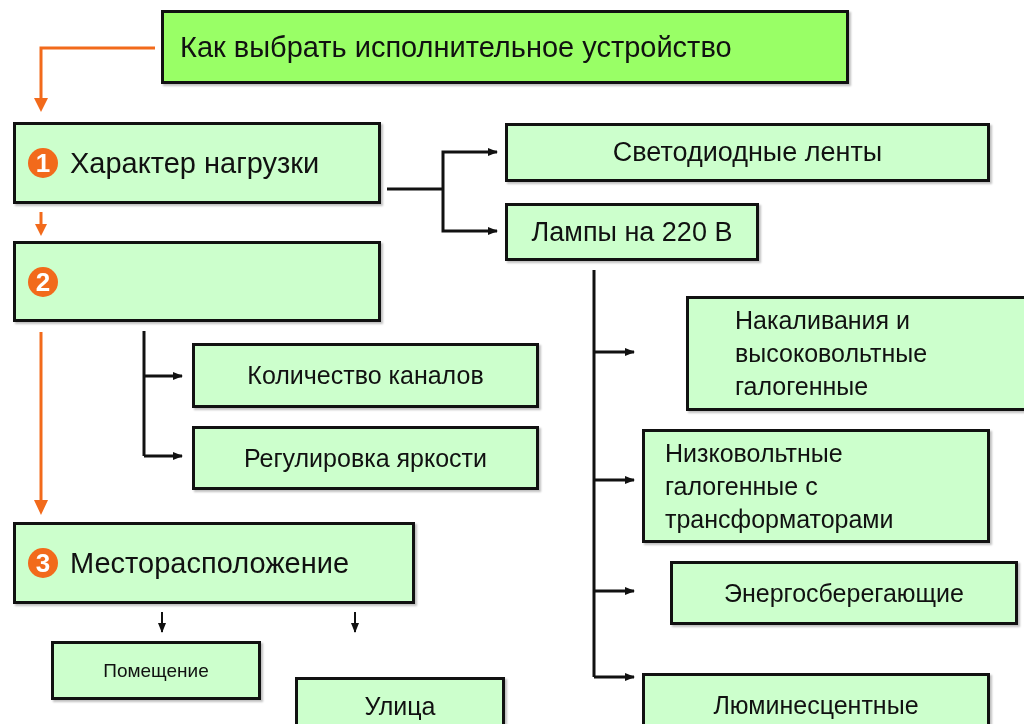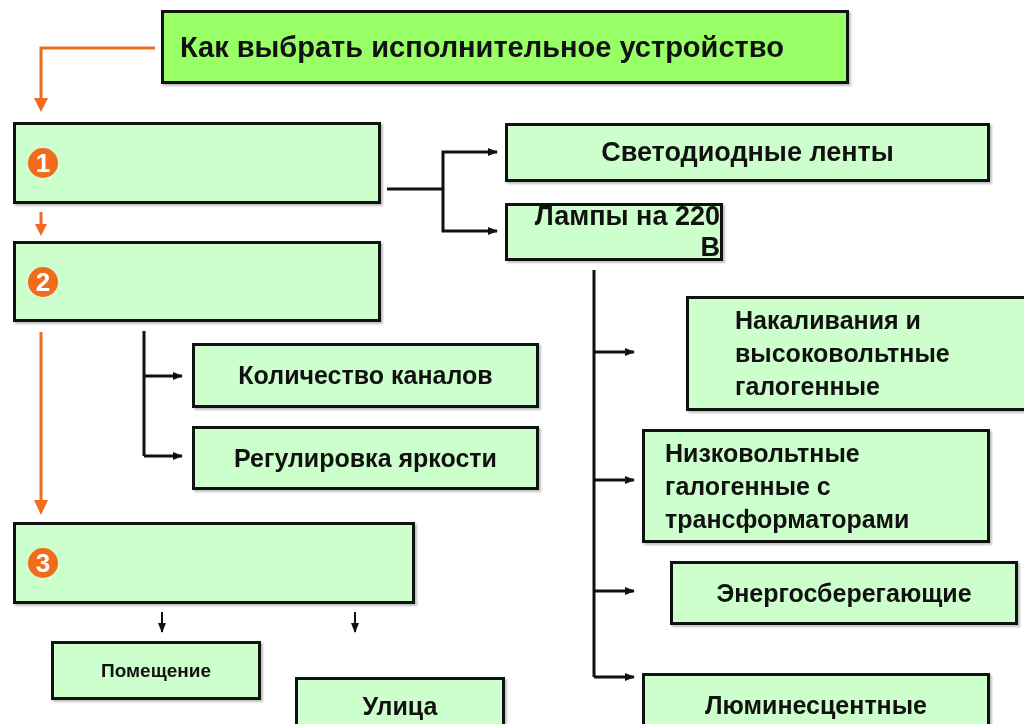--- a/index.html
+++ b/index.html
@@ -1,19 +1,19 @@
 <!DOCTYPE html>
 <html><head>
 <meta charset="utf-8">
 <style>
   html,body{margin:0;padding:0;background:#fff;}
   body{width:1024px;height:724px;position:relative;overflow:hidden;font-family:"Liberation Sans",sans-serif;}
   .box{position:absolute;box-sizing:border-box;border:3px solid #111;background:#ccffcc;display:flex;align-items:center;color:#111;box-shadow:2px 2px 2px rgba(0,0,0,0.25);}
   .box.title{background:#99ff66;}
-  .box .txt{white-space:pre-line;font-weight:bold;}
+  .box .txt{white-space:pre-line;}
   .center{justify-content:center;text-align:center;}
   .num{display:inline-block;width:30px;height:30px;border-radius:50%;background:#f26a1b;color:#fff;font-weight:bold;font-size:26px;line-height:31px;text-align:center;margin-right:12px;flex:none;}
   svg.lines{position:absolute;left:0;top:0;}
 </style>
 </head>
 <body>
 
 <svg class="lines" width="1024" height="724">
   <defs>
     <marker id="ab" markerWidth="10" markerHeight="8" refX="9" refY="4" orient="auto" markerUnits="userSpaceOnUse">
@@ -48,34 +48,36 @@
   <path d="M162,612 V632" stroke="#111" stroke-width="2" fill="none" marker-end="url(#ab)"></path>
   <path d="M355,612 V632" stroke="#111" stroke-width="2" fill="none" marker-end="url(#ab)"></path>
 </svg>
 
 <div class="box title" style="left:161px;top:10px;width:688px;height:74px;font-size:29px;padding-left:16px;">
   <span class="txt">Как выбрать исполнительное устройство</span>
 </div>
 
 <div class="box" style="left:13px;top:122px;width:368px;height:82px;font-size:29px;padding-left:12px;">
   <span class="num">1</span>
+  <span class="txt">Характер нагрузки</span>
 </div>
 
 <div class="box" style="left:13px;top:241px;width:368px;height:81px;font-size:29px;padding-left:12px;">
   <span class="num">2</span>
 </div>
 
 <div class="box" style="left:13px;top:522px;width:402px;height:82px;font-size:29px;padding-left:12px;">
   <span class="num">3</span>
+  <span class="txt">Месторасположение</span>
 </div>
 
 <div class="box center" style="left:505px;top:123px;width:485px;height:59px;font-size:27px;text-align:right;">
   <span class="txt">Светодиодные ленты</span>
 </div>
-<div class="box center" style="left:505px;top:203px;width:218px;height:58px;font-size:27px;text-align:right;">
+<div class="box center" style="left:505px;top:203px;width:254px;height:58px;font-size:27px;text-align:right;">
   <span class="txt">Лампы на 220 В</span>
 </div>
 
 <div class="box" style="left:642px;top:296px;width:348px;height:115px;font-size:25px;line-height:33px;padding-left:46px;margin-left:44px;">
   <span class="txt">Накаливания и
 высоковольтные
 галогенные</span>
 </div>
 <div class="box" style="left:642px;top:429px;width:348px;height:114px;font-size:25px;line-height:33px;padding-left:20px;">
   <span class="txt">Низковольтные

